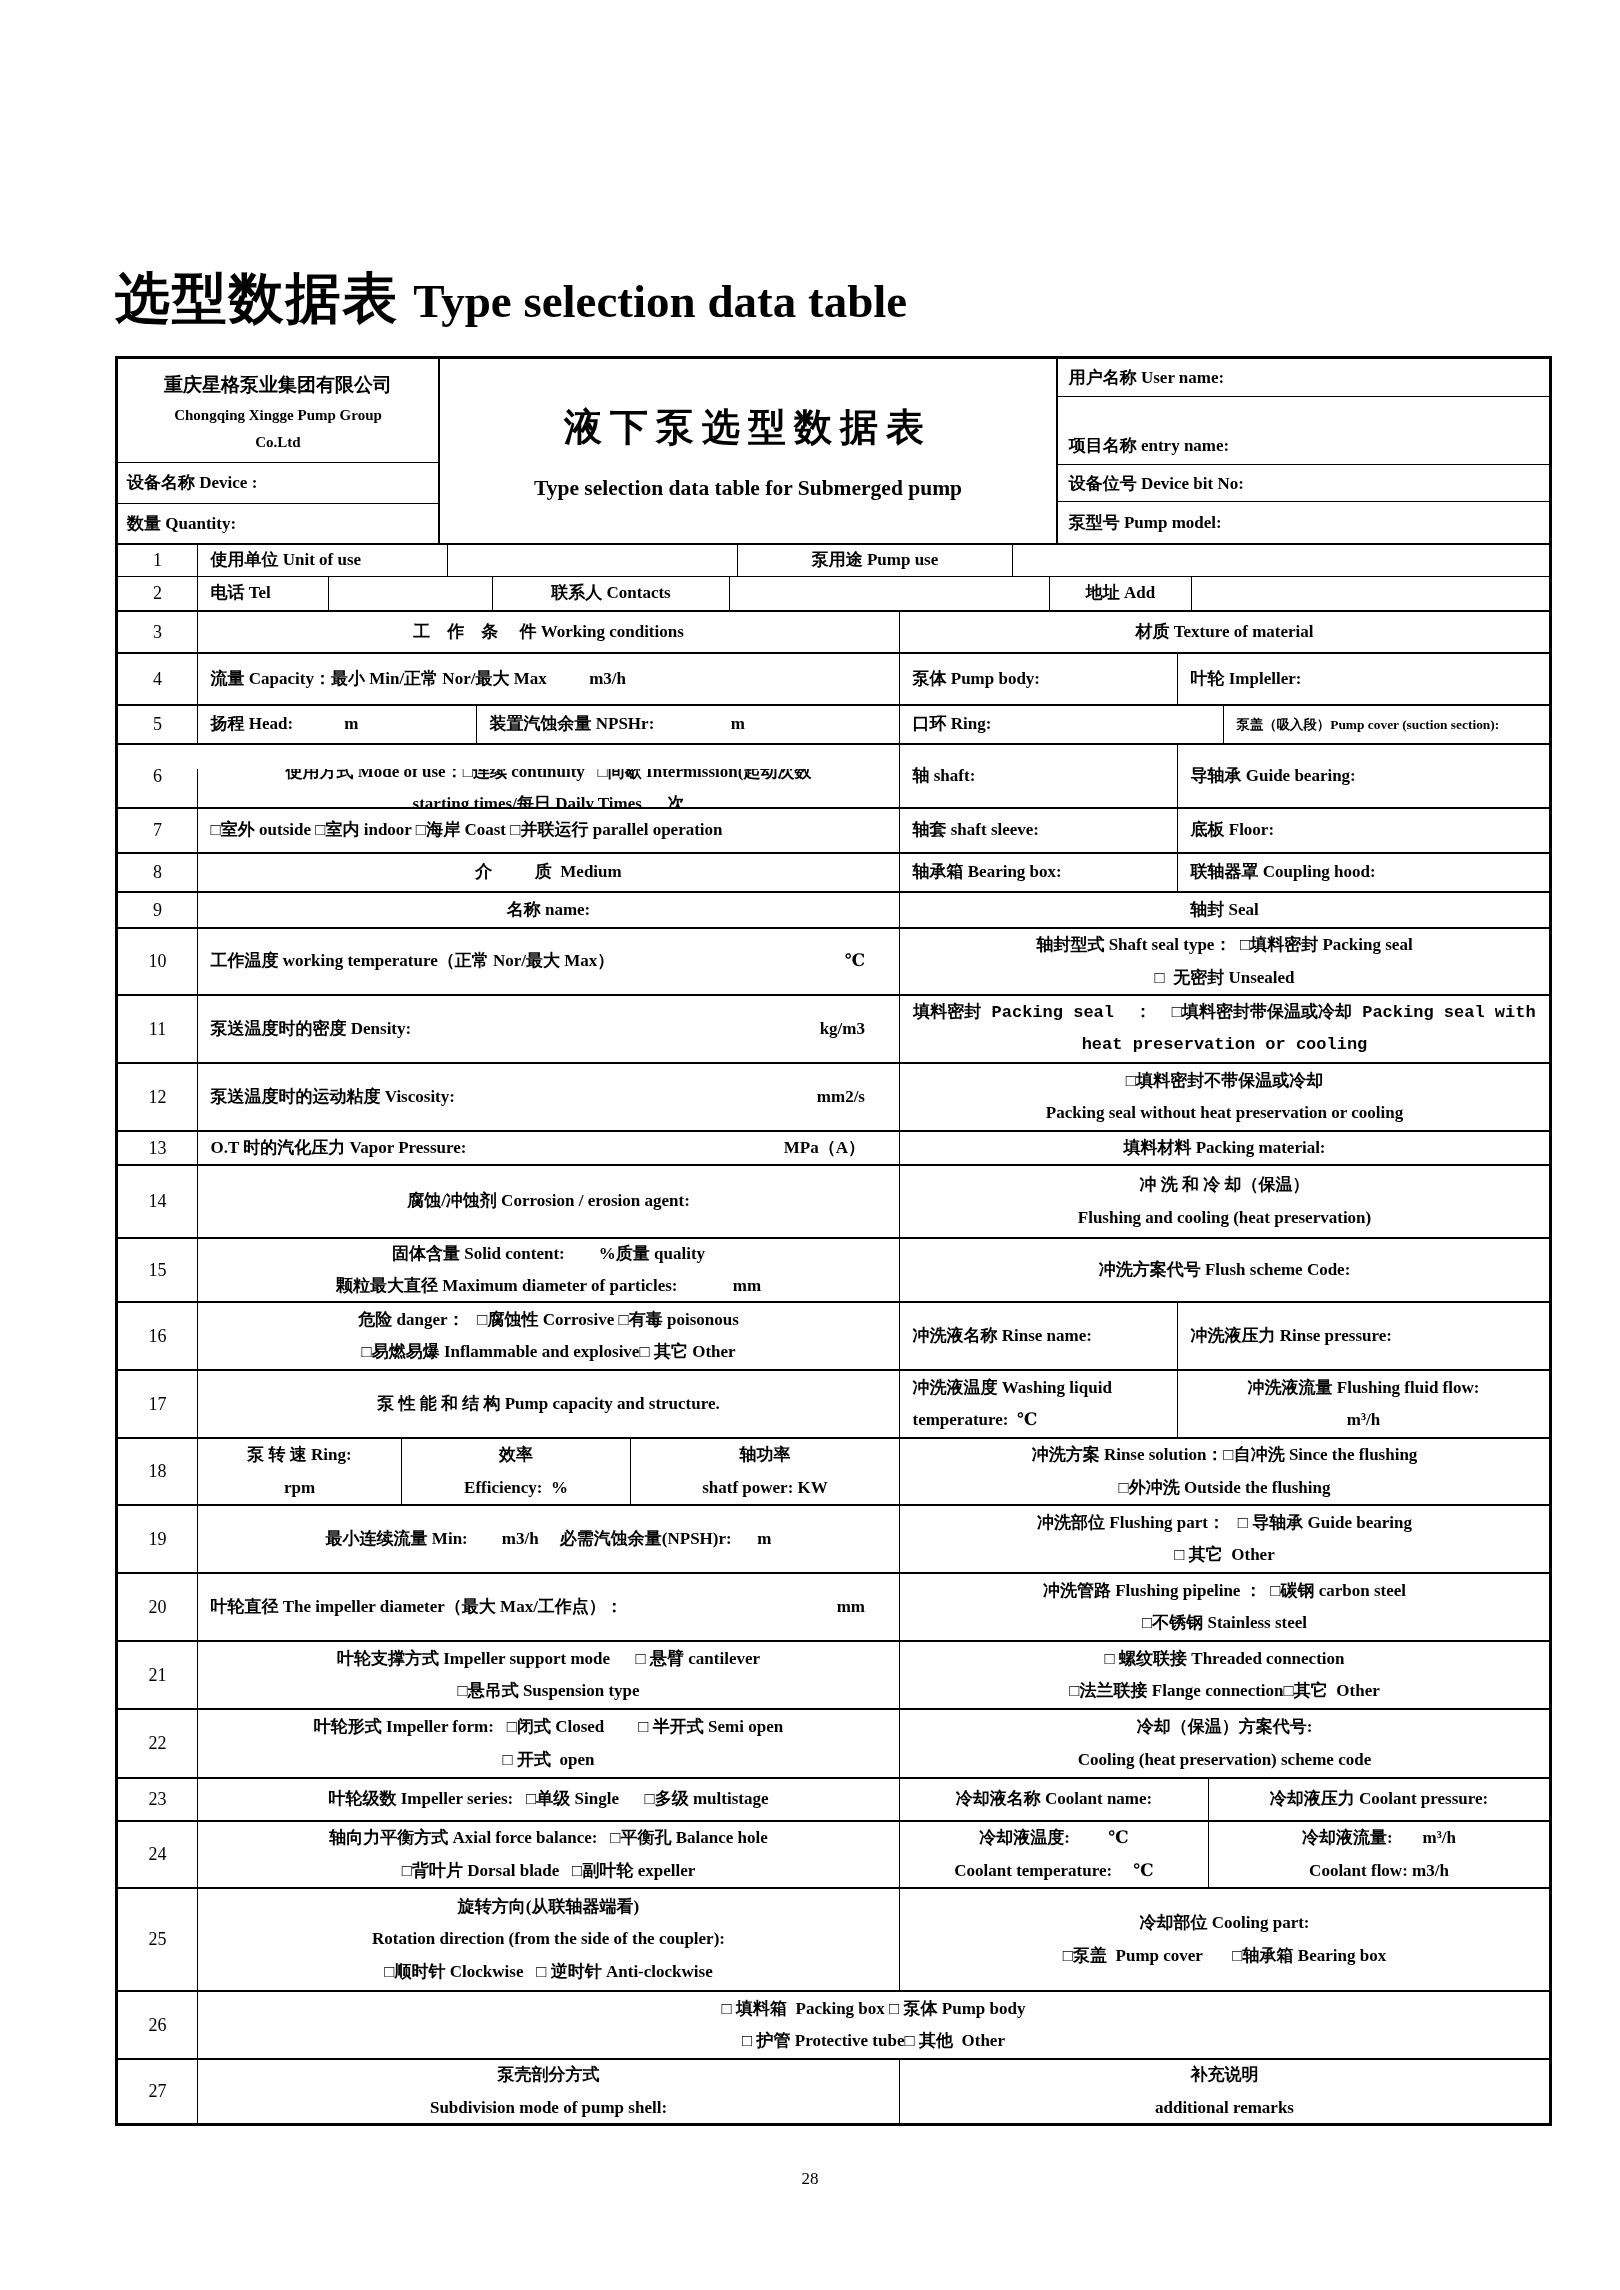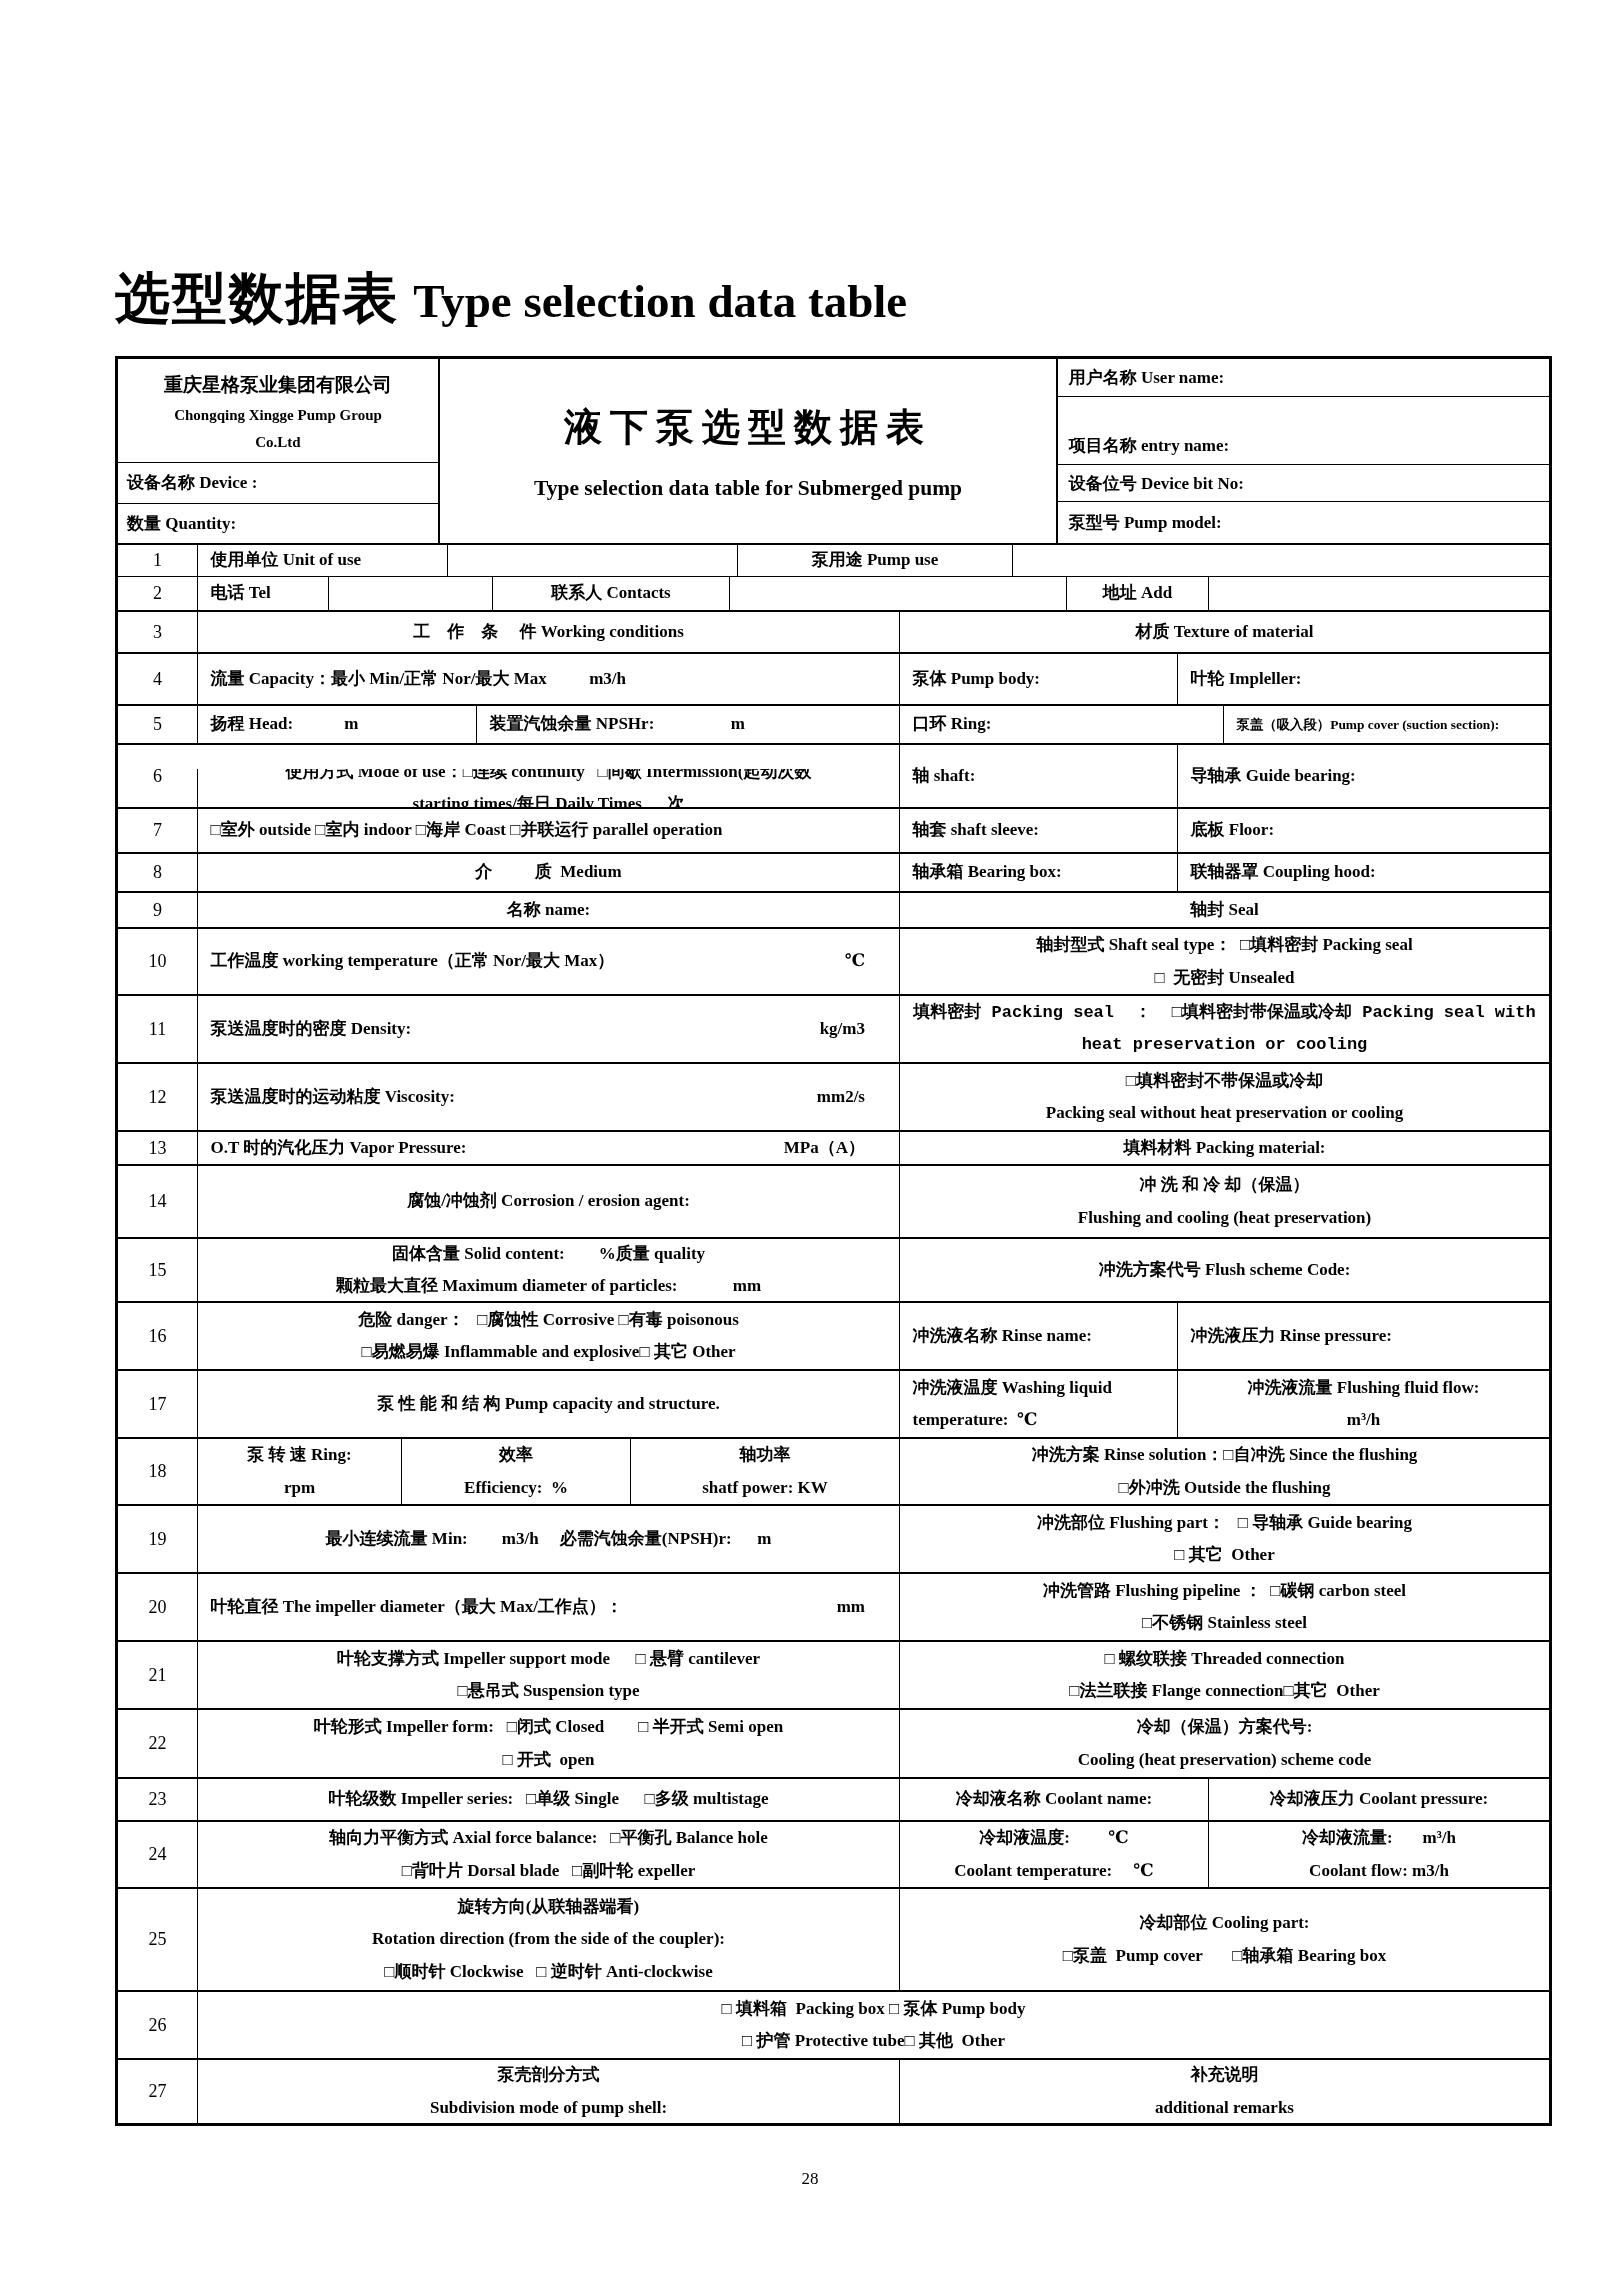--- a/index.html
+++ b/index.html
@@ -113,21 +113,21 @@
         <div class="trow bt2" style="height: 34px;">
           <div class="cell num">2</div>
           <div class="cell left" style="width: 131px;">
             <div class="ln">电话 Tel</div>
           </div>
           <div class="cell" style="width: 164px;"></div>
           <div class="cell" style="width: 237px;">
             <div class="ln">联系人 Contacts</div>
           </div>
           <div class="cell" style="width: 320px;"></div>
-          <div class="cell" style="width: 142px; margin-left: 17px;">
+          <div class="cell" style="width: 142px;">
             <div class="ln">地址 Add</div>
           </div>
           <div class="cell" style="flex: 1 1 0%;"></div>
         </div>
         <div class="trow" style="height: 42px;">
           <div class="cell num">3</div>
           <div class="cell" style="width: 702px;">
             <div class="ln">工    作    条     件 Working conditions</div>
           </div>
           <div class="cell" style="flex: 1 1 0%;">

